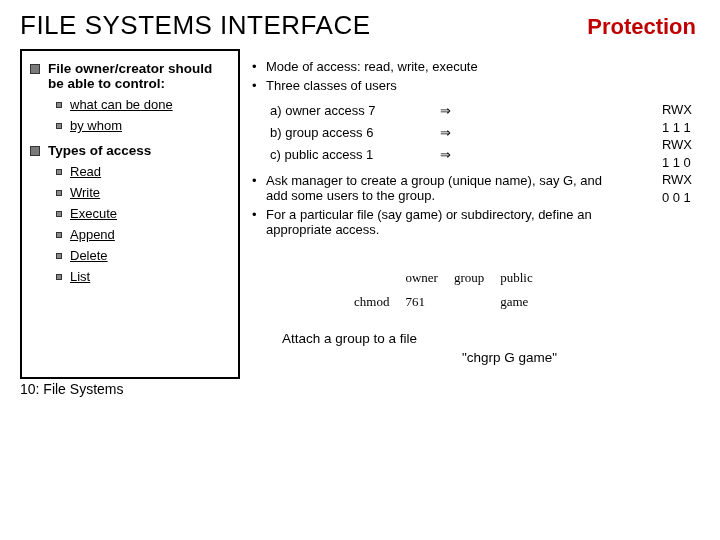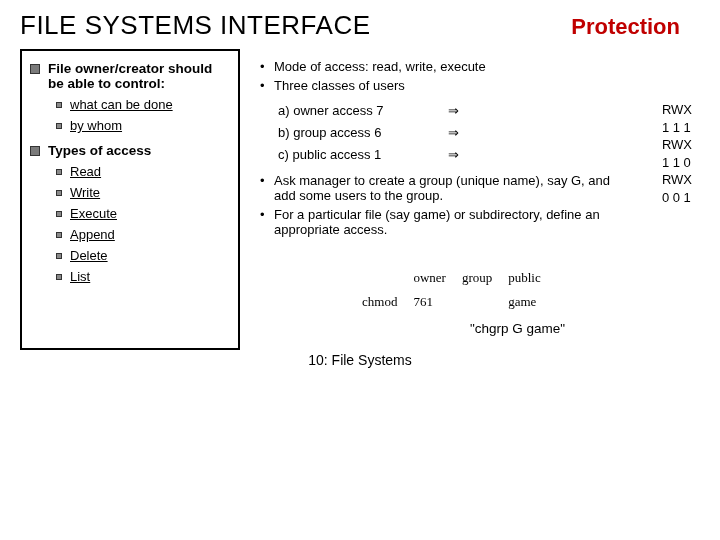--- a/index.html
+++ b/index.html
@@ -22,25 +22,25 @@
   .title {
     font-size: 26px;
     font-weight: normal;
     letter-spacing: 0.5px;
   }
   .subtitle {
     font-size: 22px;
     font-weight: bold;
     color: #c00000;
     margin-left: auto;
-    margin-right: 20px;
+    margin-right: 4px;
   }
   .columns {
     display: flex;
-    gap: 8px;
+    gap: 0;
   }
   .leftcol {
     width: 220px;
     border: 2px solid #000;
     padding: 10px 8px;
     flex-shrink: 0;
   }
   .rightcol {
     flex: 1;
     padding: 10px 4px 0 12px;
@@ -110,21 +110,21 @@
   .attach {
     margin: 16px 0 4px 30px;
     font-size: 13.5px;
   }
   .chgrp {
     margin-left: 210px;
     font-size: 13.5px;
     margin-bottom: 14px;
   }
   .footer {
-    text-align: center;
+    text-align: left;
     font-size: 14px;
     margin-top: 2px;
   }
 </style>
 </head>
 <body>
 
 <div class="slide">
   <div class="titlebar">
     <div class="title">FILE SYSTEMS INTERFACE</div>
@@ -228,18 +228,19 @@
           <td>public</td>
         </tr>
         <tr>
           <td>chmod</td>
           <td colspan="2">761</td>
           <td>game</td>
         </tr>
       </tbody>
         </table>
 
+      <div class="attach">Attach a group to a file</div>
       <div class="chgrp">"chgrp      G      game"</div>
     </div>
   </div>
 
   <div class="footer">10: File Systems</div>
 </div>
 
 </body></html>

